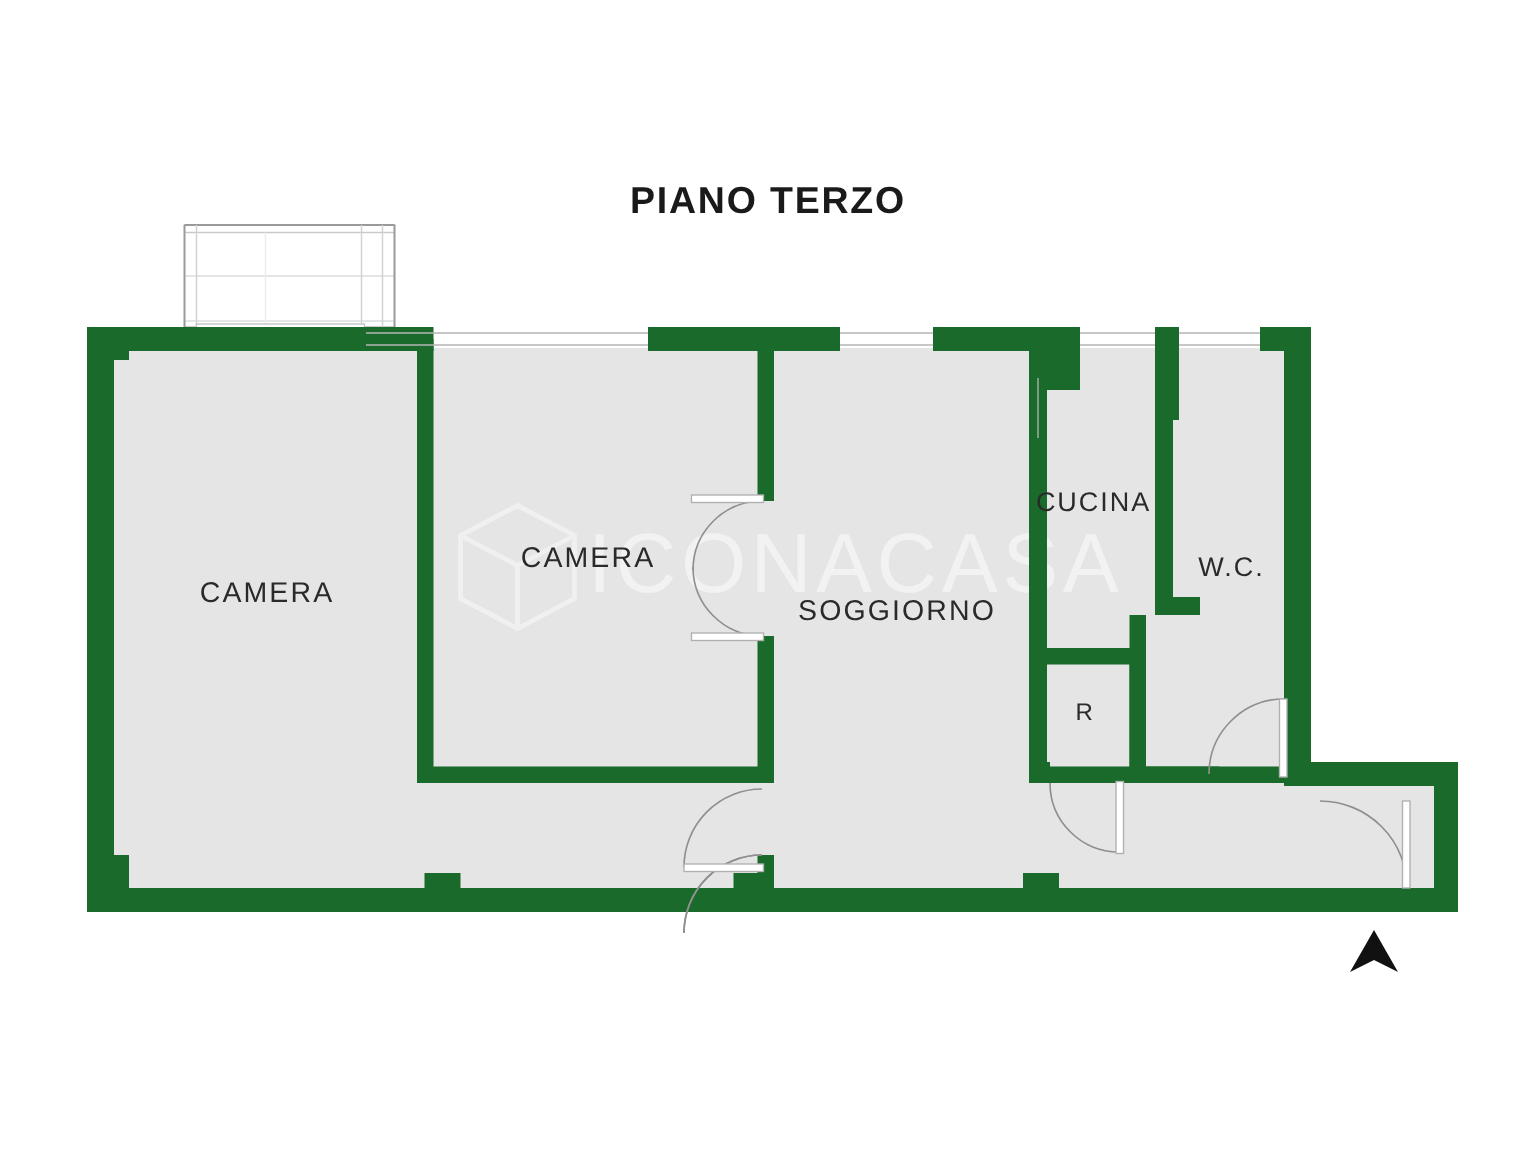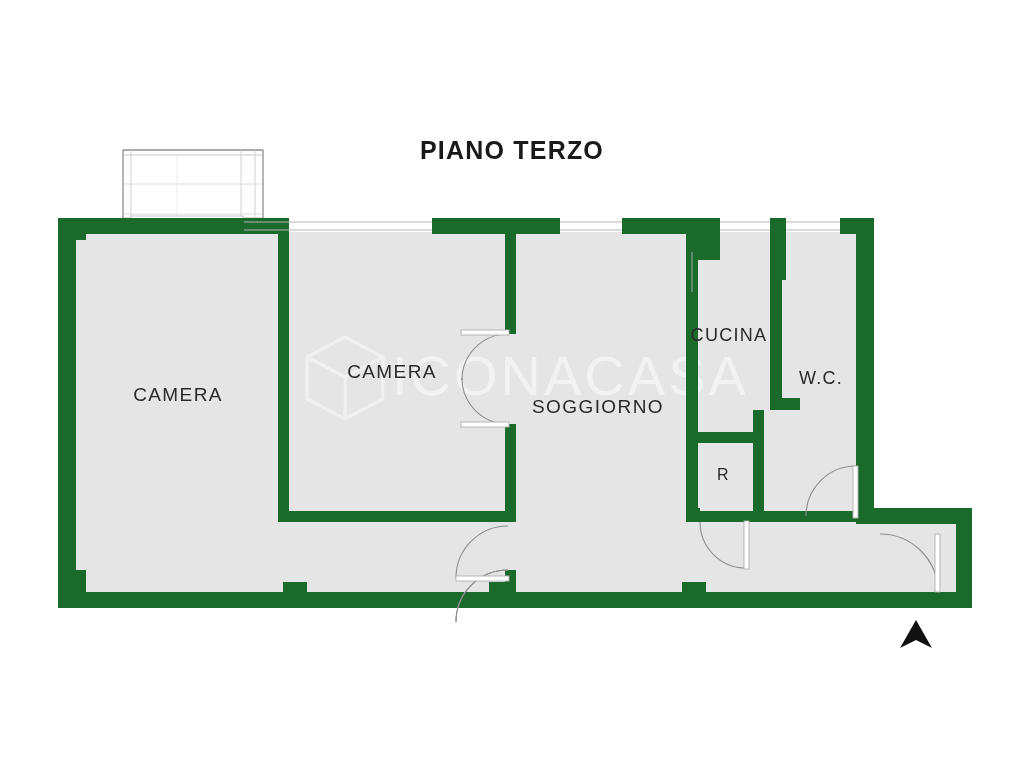--- a/index.html
+++ b/index.html
@@ -15,21 +15,21 @@
   #page {
     position: relative;
     width: 1024px;
     height: 768px;
     background: #ffffff;
   }
 
   #plan-title {
     position: absolute;
     left: 0;
-    top: 136px;
+    top: 120px;
     width: 1024px;
     text-align: center;
     font-family: "Liberation Sans", sans-serif;
     font-size: 25px;
     font-weight: 700;
     letter-spacing: 1.2px;
     color: #1a1a1a;
     user-select: none;
   }
 

